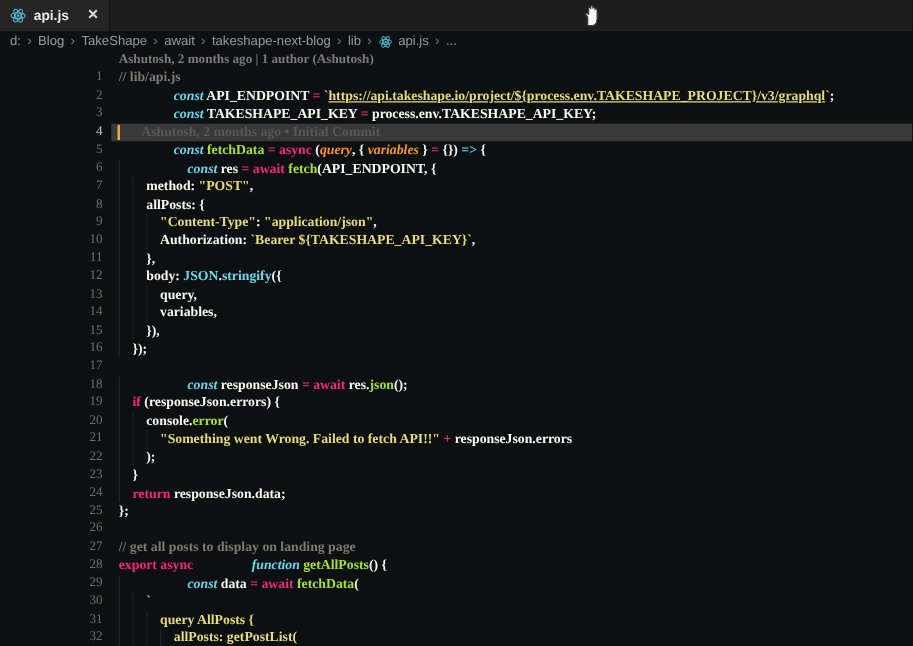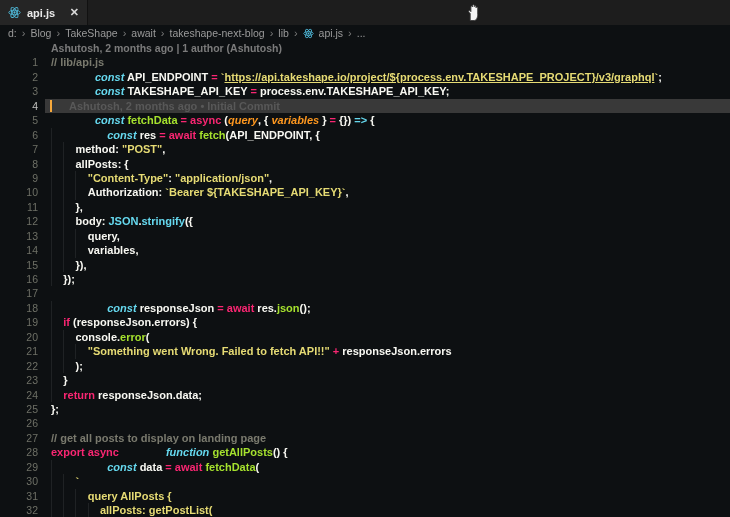--- a/index.html
+++ b/index.html
@@ -26,22 +26,22 @@
     display:flex; align-items:center; gap:5px;
     padding-left:8px; font-size:10.5px; white-space:nowrap;
   }
   .breadcrumb .sep { color:#7c7c7c; font-size:11px; }
   .breadcrumb .bicon { width:11px; height:11px; }
   .crumb { cursor:default; }
 
   
   .editor {
     position:absolute; top:41px; left:0; right:0; bottom:0;
-    font-family:Liberation Sans, sans-serif; font-weight:bold;
-    font-size:11px; line-height:14.45px; overflow:hidden;
+    font-family:Liberation Serif, serif; font-weight:bold;
+    font-size:11px; line-height:14.45px; overflow:hidden;padding-left:44px;
   }
   .codelens {
     height:14.45px; margin-left:51px; color:#7b7b7b;
     font-size:10.5px; display:flex; align-items:center;
   }
   .line { display:flex; height:14.45px; position:relative; white-space:pre; }
   .line.active::before {
     content:""; position:absolute; left:45px; right:0; top:0; bottom:0;
     background:#393939;
   }

